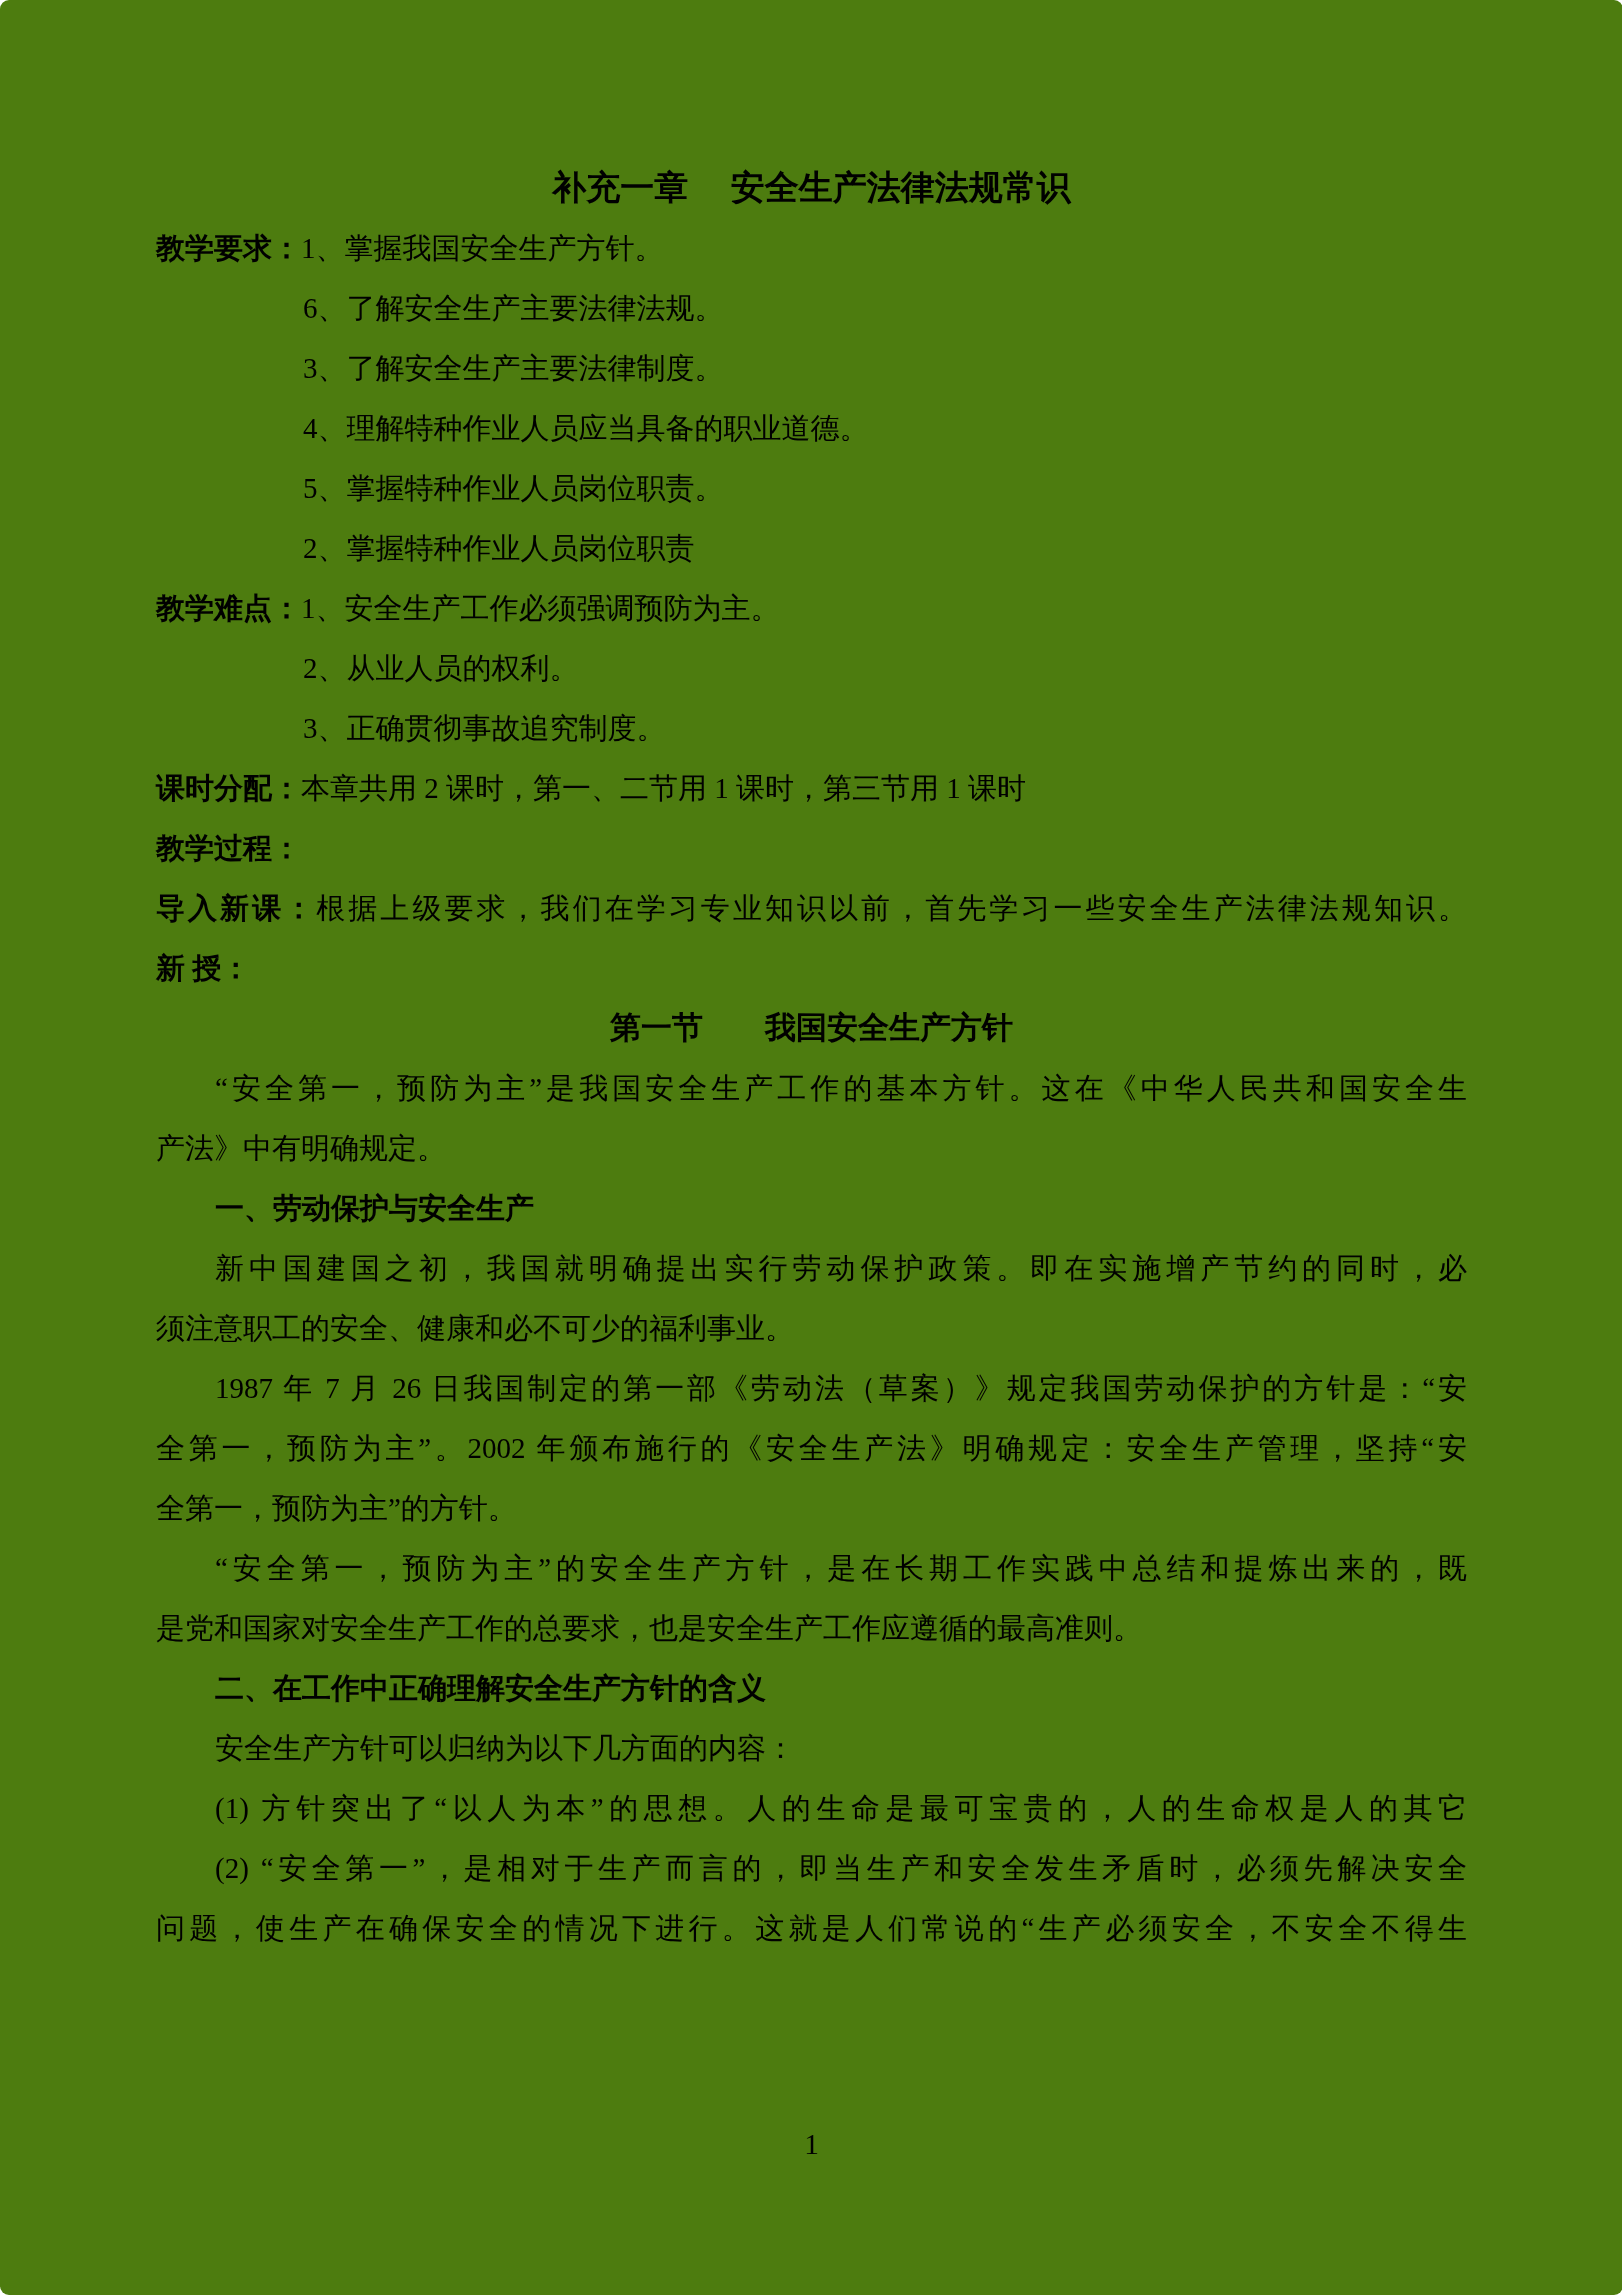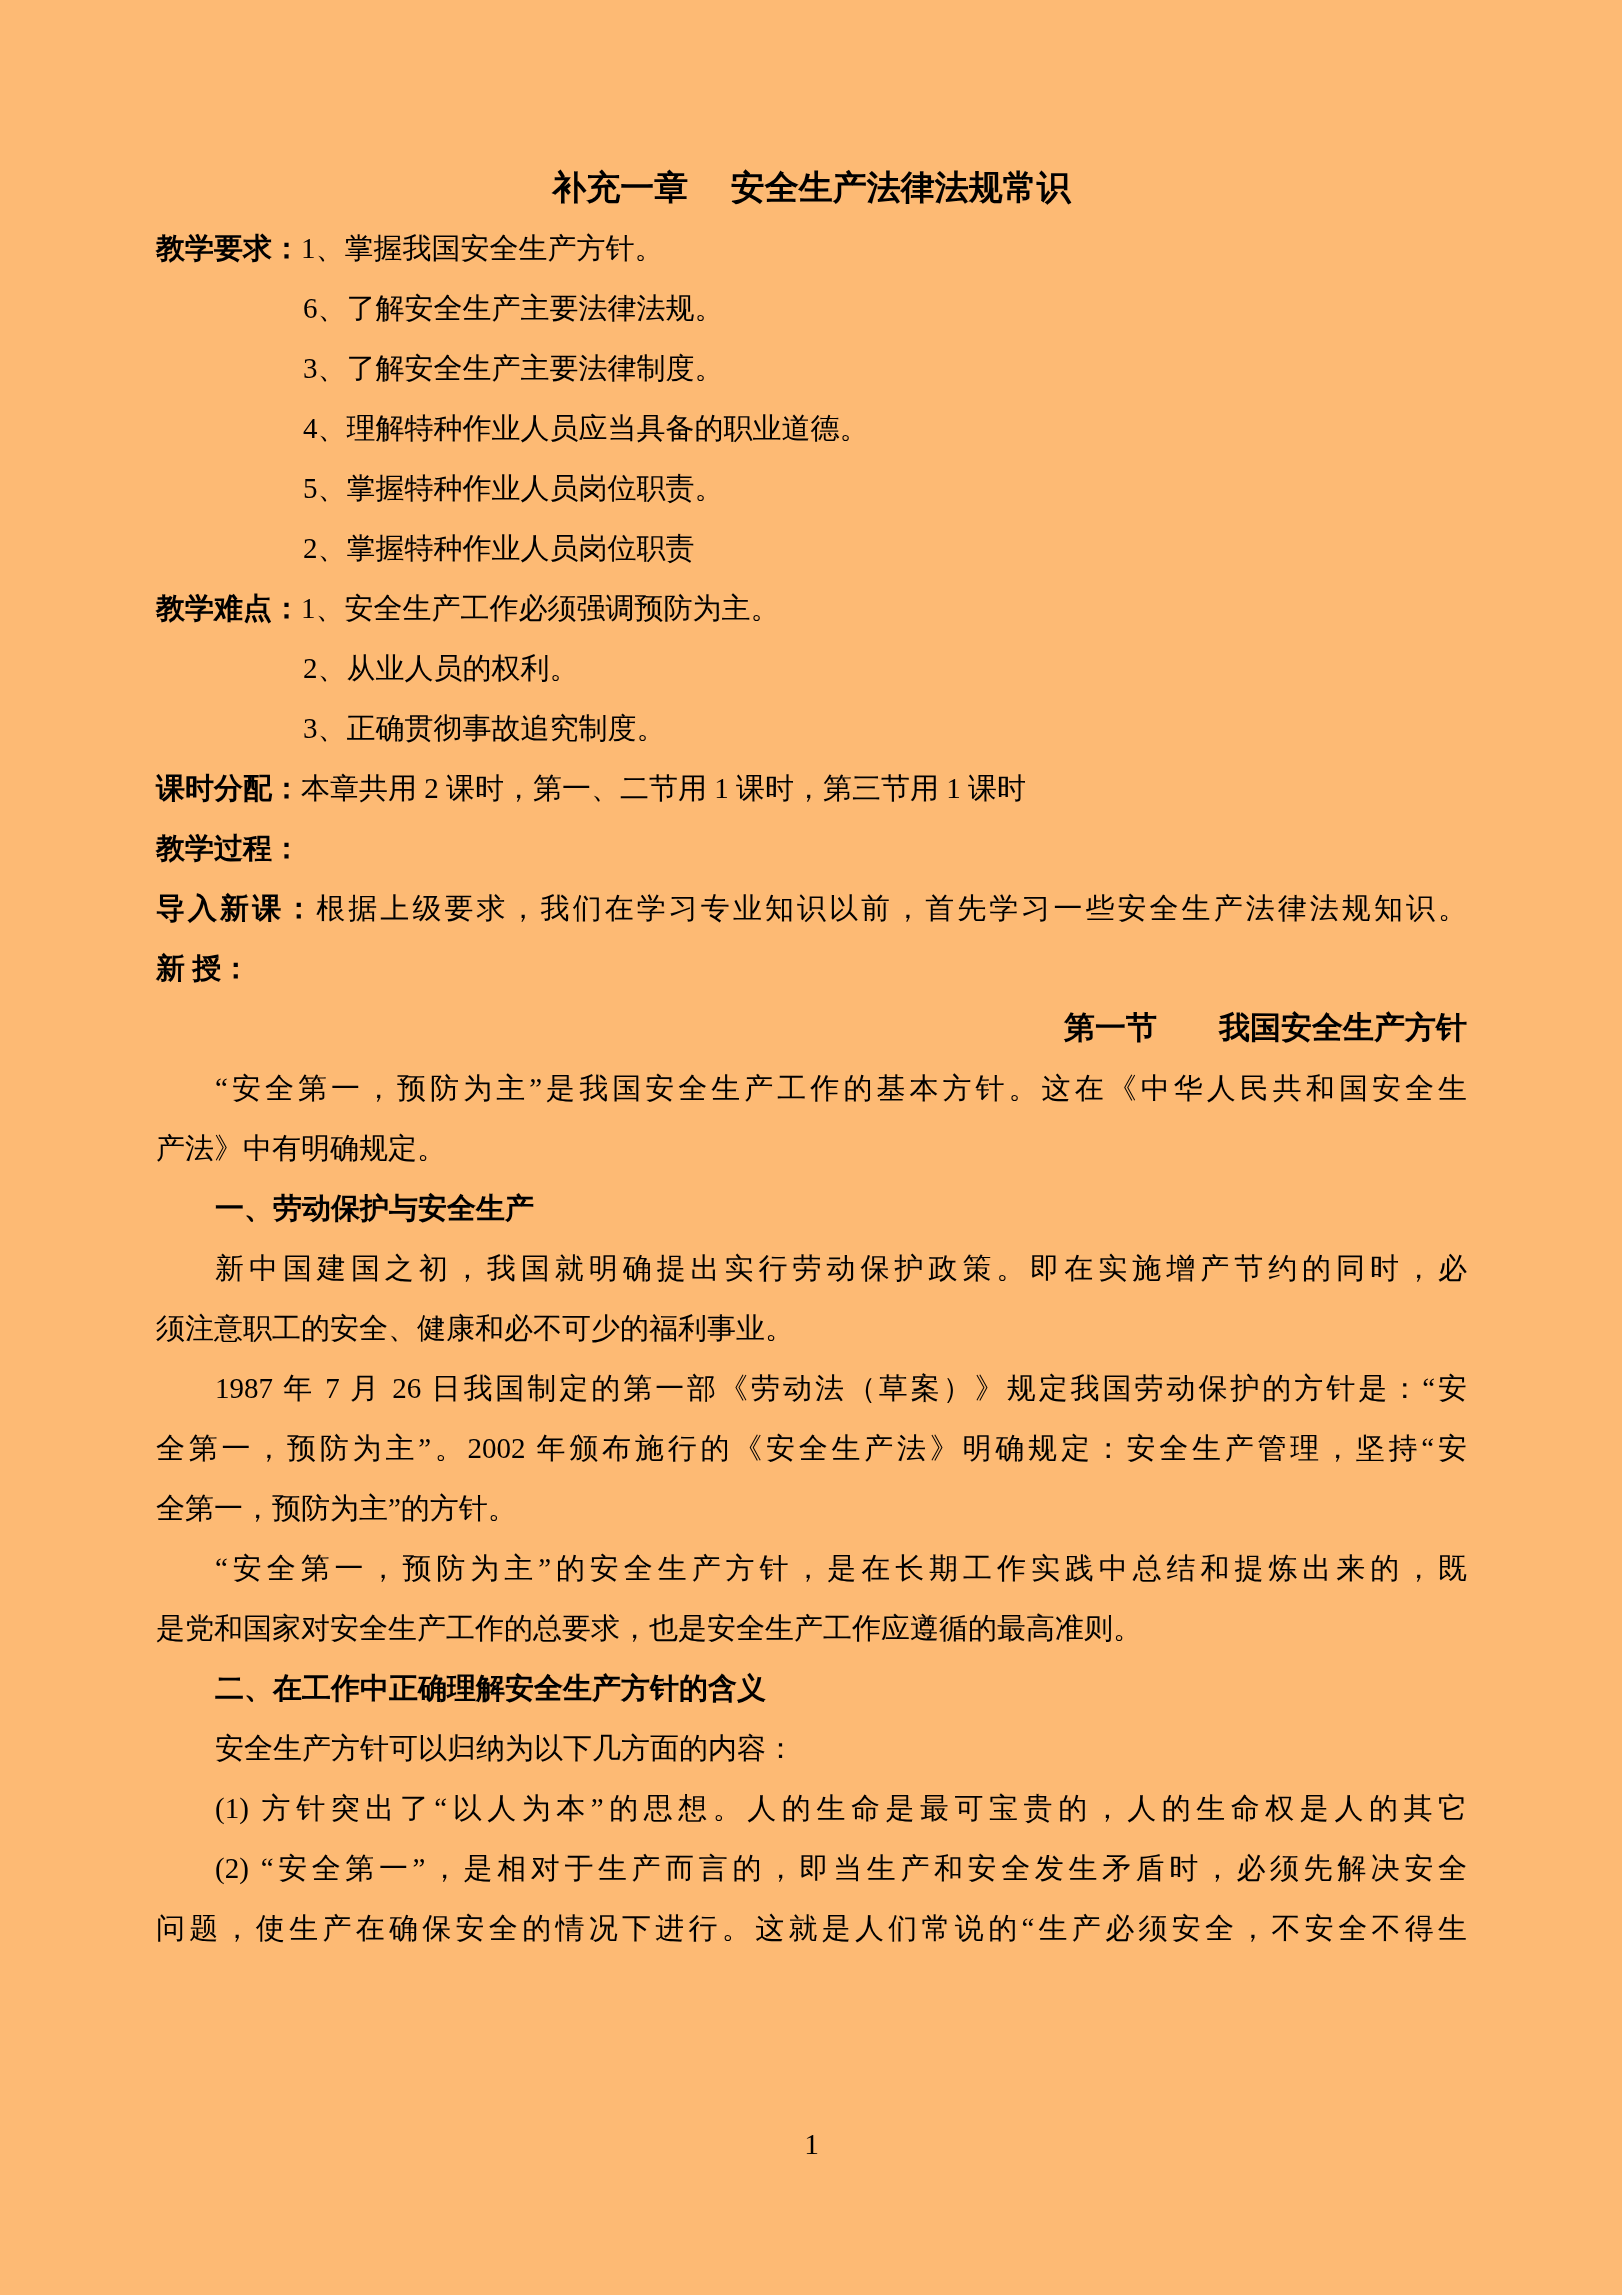--- a/index.html
+++ b/index.html
@@ -3,34 +3,34 @@
 <meta charset="utf-8">
 <style>
   html,body{margin:0;padding:0;background:#ffffff;}
   body{
     width:1623px;height:2295px;
     font-family:"Liberation Serif","DejaVu Serif",serif;
     color:#000000;
   }
   .page{
     position:relative;width:1623px;height:2295px;
-    background:#fdba74;overflow:hidden;
+    background:#4d7c0f;overflow:hidden;border-radius:9px;
   }
   .content{
     position:absolute;left:156px;top:158px;width:1311px;
   }
   .line{
     font-size:29px;line-height:60px;height:60px;
     white-space:normal;
   }
   .title{
     text-align:center;font-size:34px;font-weight:bold;
   }
   .section{
-    text-align:right;font-size:31px;font-weight:bold;
+    text-align:center;font-size:31px;font-weight:bold;
   }
   .item{padding-left:147px;}
   .para{padding-left:59px;}
   .fill{
     text-align:justify;
     text-align-last:justify;
     word-break:keep-all;
   }
   .b{font-weight:bold;}
   .footer{

